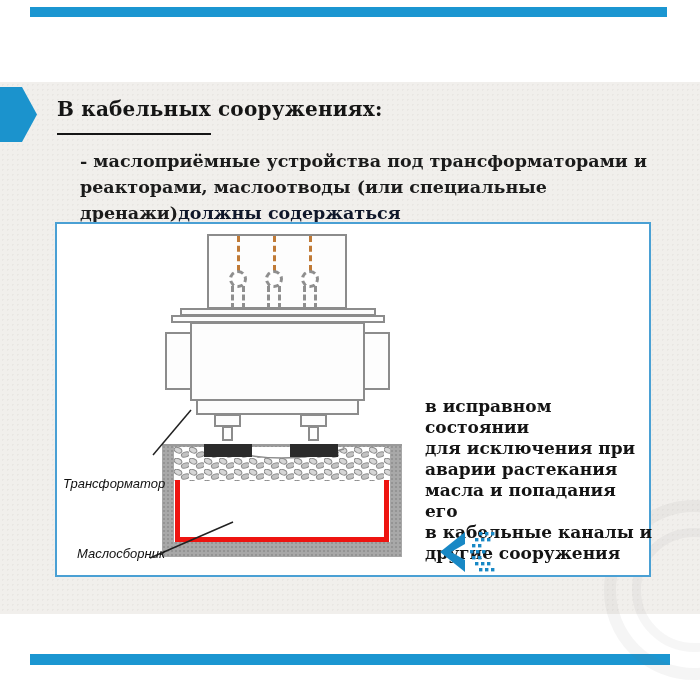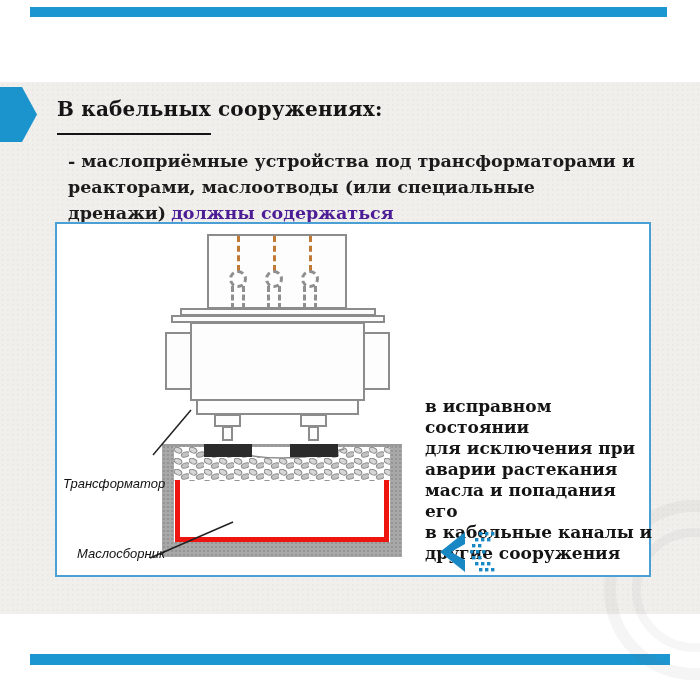--- a/index.html
+++ b/index.html
@@ -18,23 +18,23 @@
                 background-size:5px 5px; }
 
   
   .side-tab { position:absolute; left:0; top:87px; width:37px; height:55px; background:#1b93cd;
               clip-path:polygon(0 0, 22px 0, 37px 50%, 22px 100%, 0 100%); }
 
   .title { position:absolute; left:57px; top:97px; font-size:20px; font-weight:bold; color:#151515;
            letter-spacing:0.2px; }
   .title .u { display:inline-block; border-bottom:2px solid #151515; padding-bottom:12px; }
 
-  .body-text { position:absolute; left:68px; top:148px; width:598px; font-size:17.5px;
+  .body-text { position:absolute; left:80px; top:148px; width:598px; font-size:17.5px;
                font-weight:bold; color:#1b1b1b; line-height:26px; white-space:pre-line; }
-  .body-text .blue { color:#4c1d95; margin-left:5px; white-space:pre-line; }
+  .body-text .blue { color:#0f172a; white-space:pre-line; }
 
   
   .figure-box { position:absolute; left:55px; top:222px; width:596px; height:355px;
                 background:#ffffff; border:2px solid #4aa0d4; z-index:2; }
   .figure-box .abs { position:absolute; }
 
   .outline { border:2px solid #8c8c8c; background:#fdfdfd; }
 
   .dashleg { width:0; border-left:3px dashed #8f8f8f; }
   .bushing-wire { width:0; border-left:3px dashed #c07a36; }

